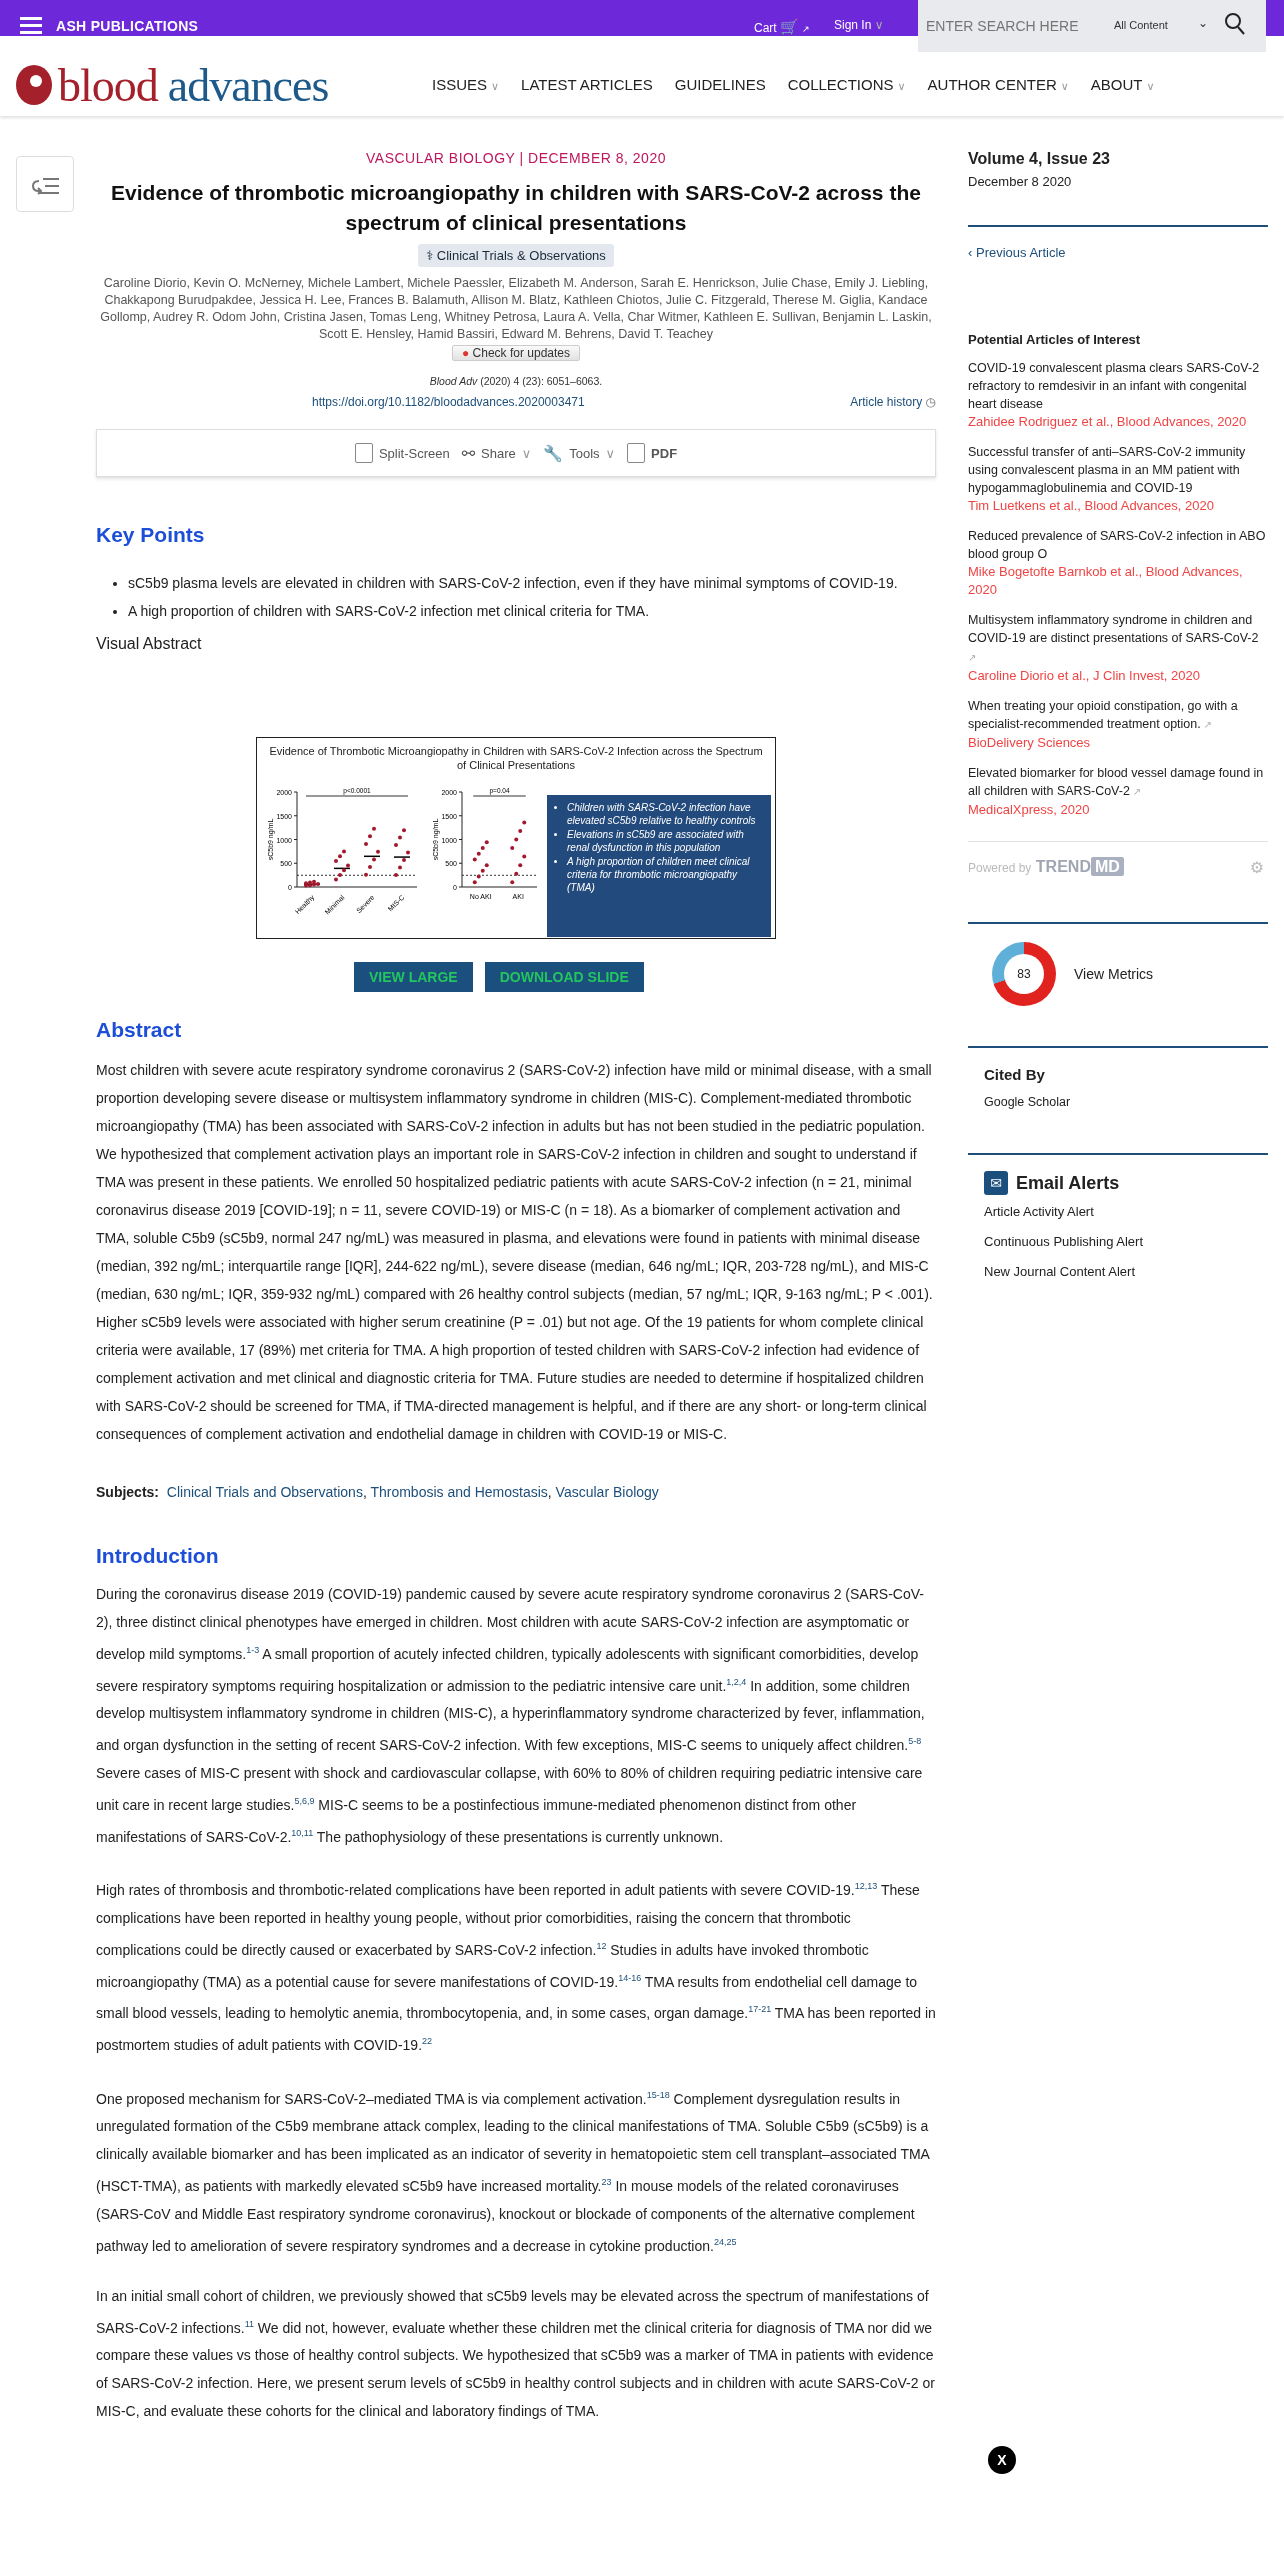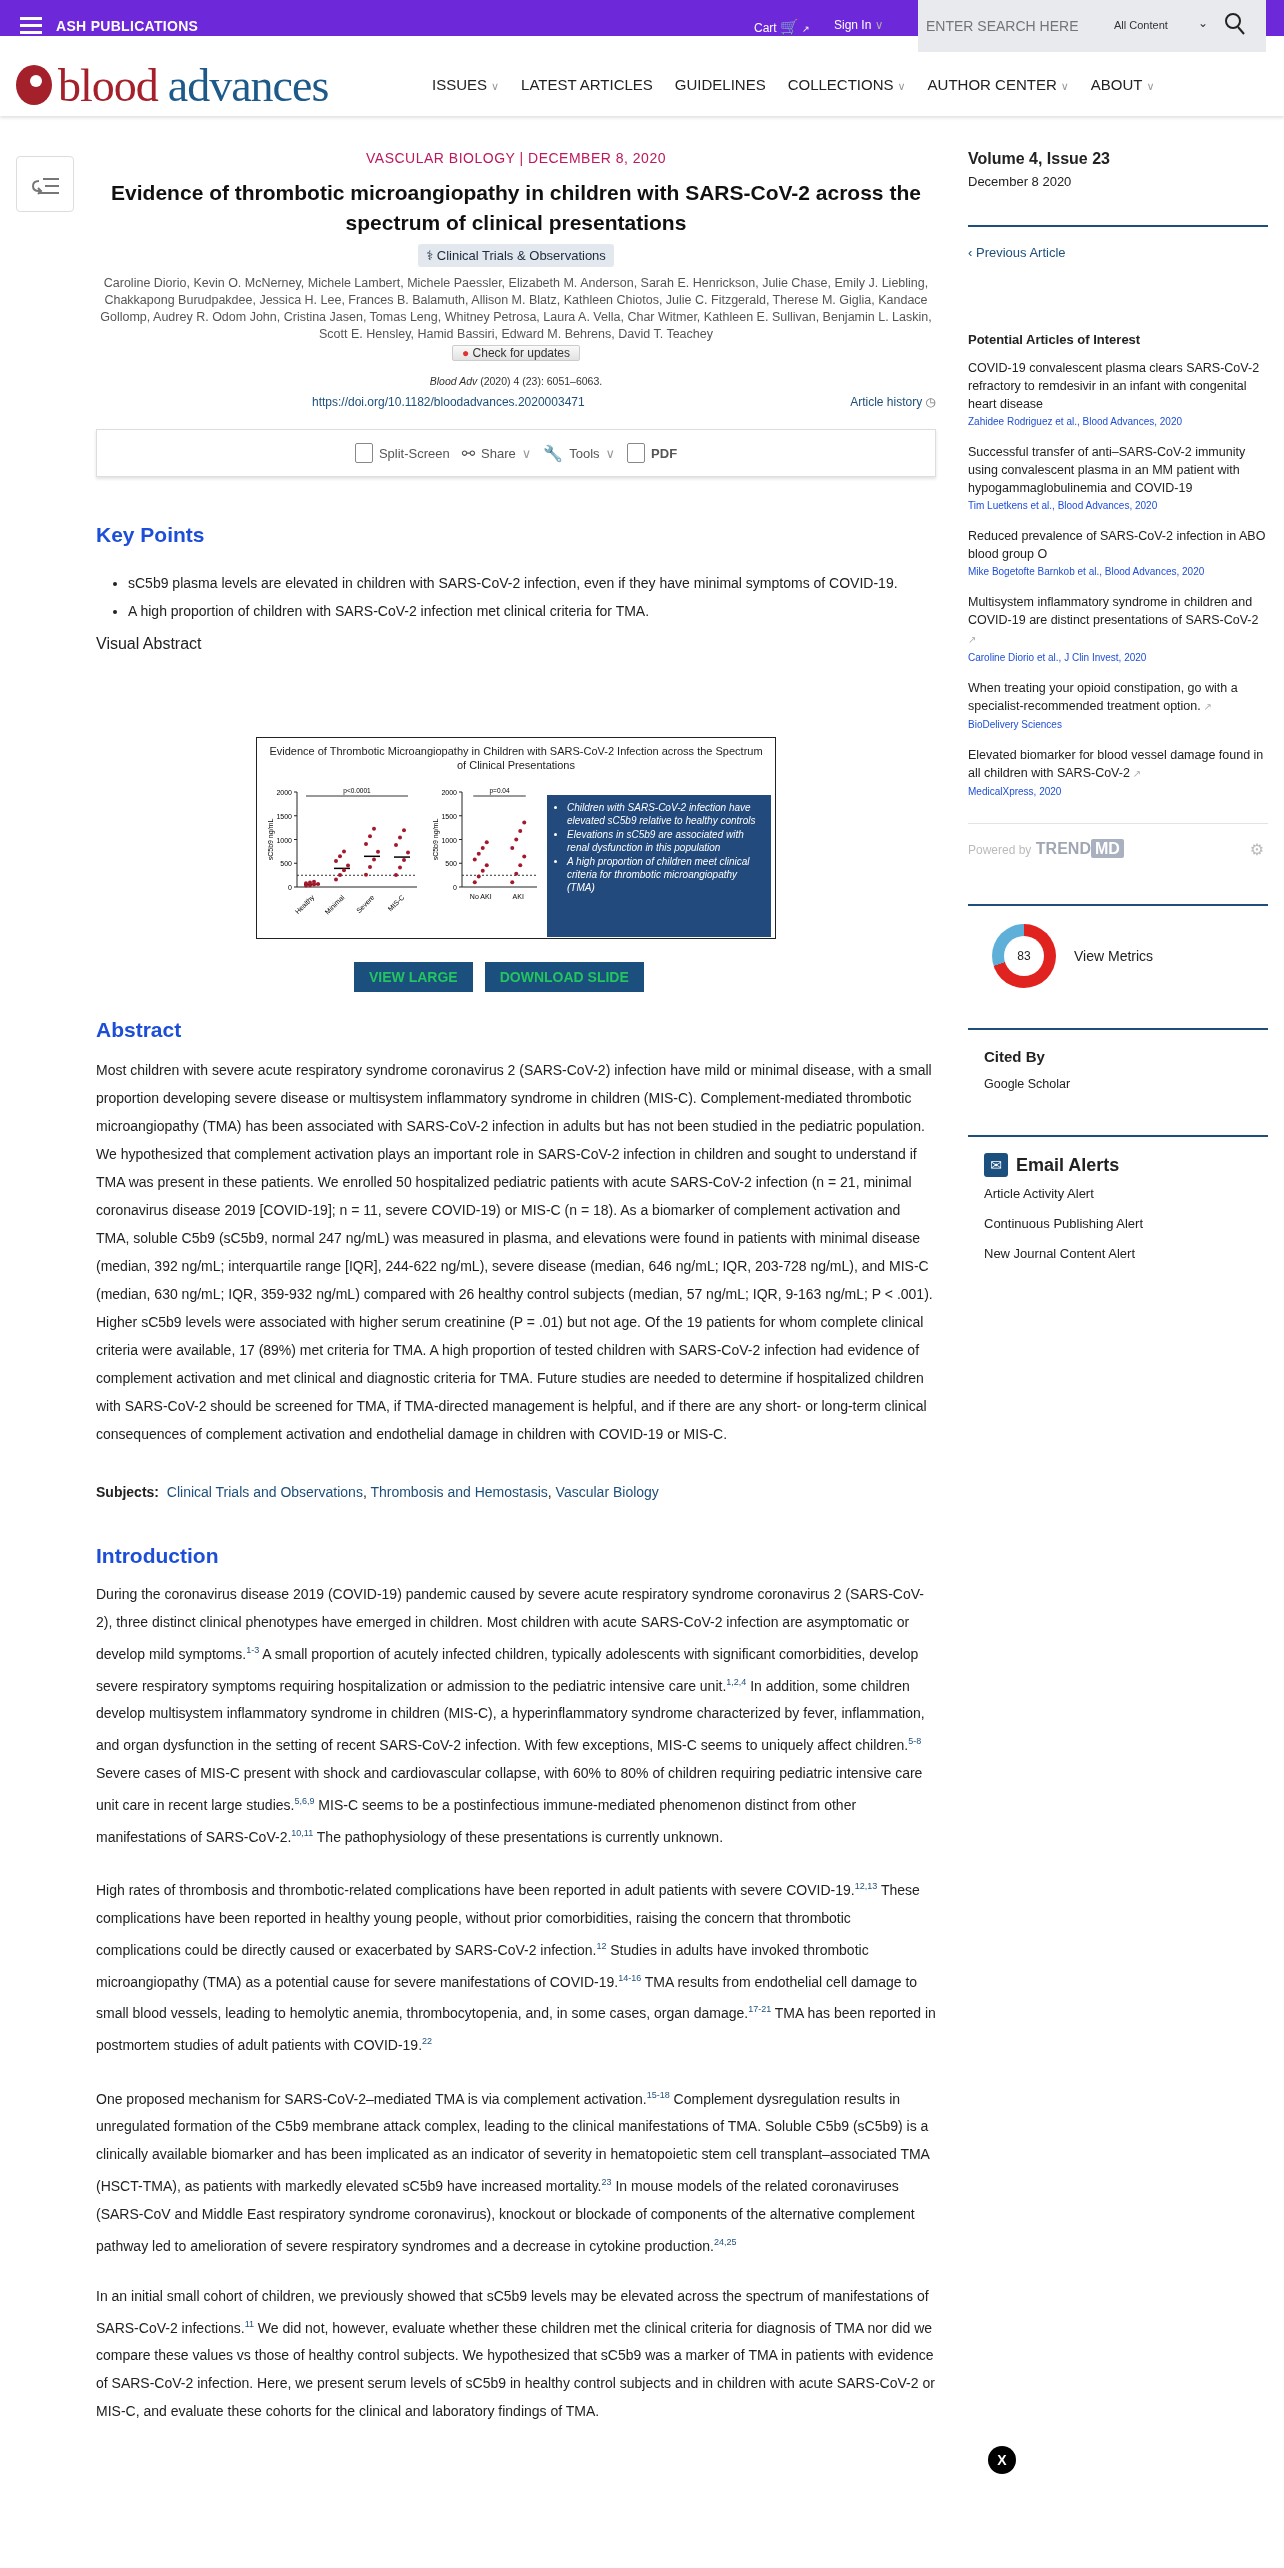--- a/index.html
+++ b/index.html
@@ -51,21 +51,21 @@
 .btn{background:#1b4f7e;color:#22c55e;font-weight:bold;font-size:14px;padding:7px 15px}
 .para{font-size:14px;line-height:28px;color:#222}
 .para sup{color:#1d5a8a;font-size:9px}
 .sidebar{position:absolute;left:968px;top:150px;width:300px}
 .vol{font-size:16px;font-weight:bold}
 .vdate{font-size:13px;margin-top:6px}
 .rule{height:2px;background:#1d4f7a;width:300px}
 .prev{font-size:13px;color:#1d4f7a}
 .poi-h{font-size:13px;font-weight:bold}
 .poi{font-size:12.5px;line-height:18px;margin-top:12px;color:#222}
-.poi .src{color:#1d4ed8;font-size:10px}
+.poi .src{color:#ef4444;font-size:13px}
 .ext{color:#aaa;font-size:10px}
 .powered{font-size:12px;color:#bbb}
 .md{background:#a9b1c0;color:#fff;padding:1px 4px;border-radius:2px;font-weight:bold}
 .trend{color:#a0a7b3;font-weight:bold}
 .alert-links{font-size:13px;line-height:30px}
 .closex{position:absolute;left:988px;top:2446px;width:28px;height:28px;border-radius:50%;background:#000;color:#fff;text-align:center;line-height:28px;font-weight:bold;font-size:14px}
 </style>
 </head>
 <body>
 

